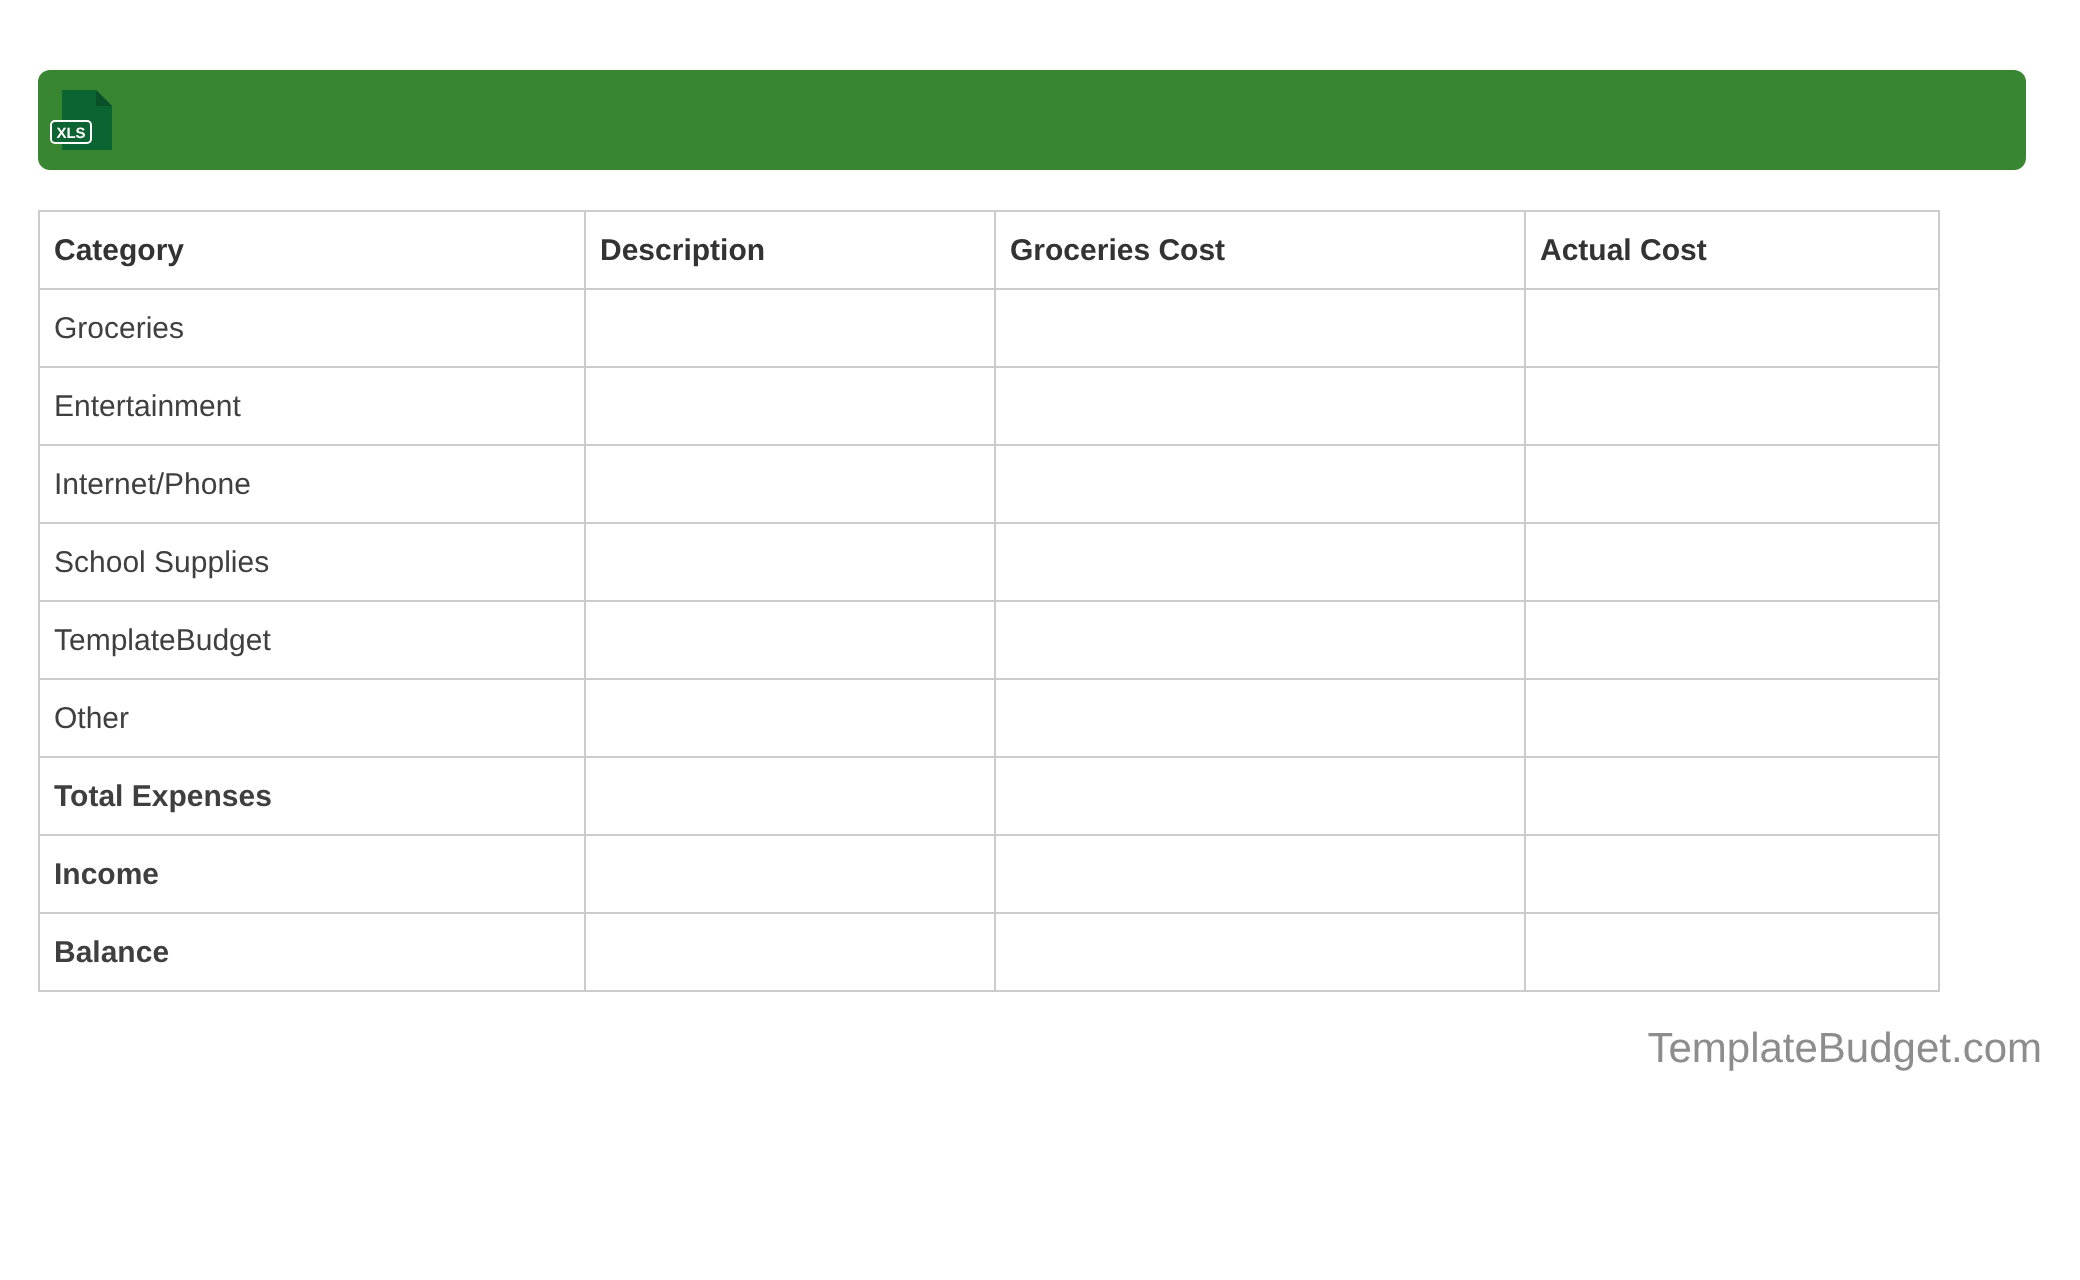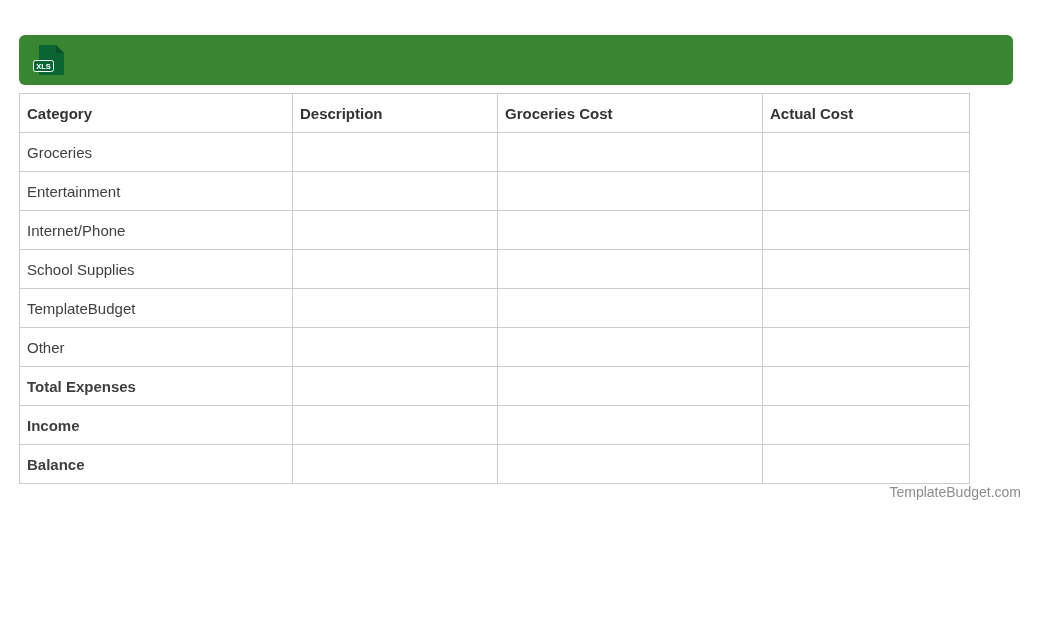--- a/index.html
+++ b/index.html
@@ -21,36 +21,36 @@
     overflow:hidden;
   }
   .page{
     padding:35px 19px 0 19px;
   }
   .header-bar{
     width:994px;height:50px;
     background:var(--green);
     border-radius:6px;
     display:flex;align-items:center;
-    padding-left:14px;
+    padding-left:6px;
   }
   .file-icon{
     flex:0 0 auto;
     display:block;
   }
   .banner-title{
     color:var(--banner-text);
     font-size:21px;
     font-weight:500;
     margin:0 0 0 14px;
     letter-spacing:0.2px;
     white-space:nowrap;
   }
   table.budget{
-    margin-top:8px;
+    margin-top:20px;
     border-collapse:collapse;
     width:950px;
     table-layout:fixed;
   }
   table.budget th, table.budget td{
     border:1px solid var(--border);
     height:39px;
     padding:0 8px 0 7px;
     font-size:15px;
     text-align:left;
@@ -63,23 +63,24 @@
   }
   table.budget td{
     color:var(--cell-text);
     font-weight:normal;
   }
   table.budget tr.bold td:first-child{
     font-weight:bold;
   }
   .footer{
     width:1002px;
+    margin-top:17px;
     text-align:right;
     color:var(--footer-text);
-    font-size:14px;
+    font-size:21px;
   }
 </style>
 </head>
 <body>
 
 <div class="page">
 
   <div class="header-bar">
     <svg class="file-icon" width="31" height="32" viewBox="0 0 31 32" aria-hidden="true">
       <path d="M6 1 H23 L31 9 V31 H6 Z" fill="var(--icon-green)"></path>

